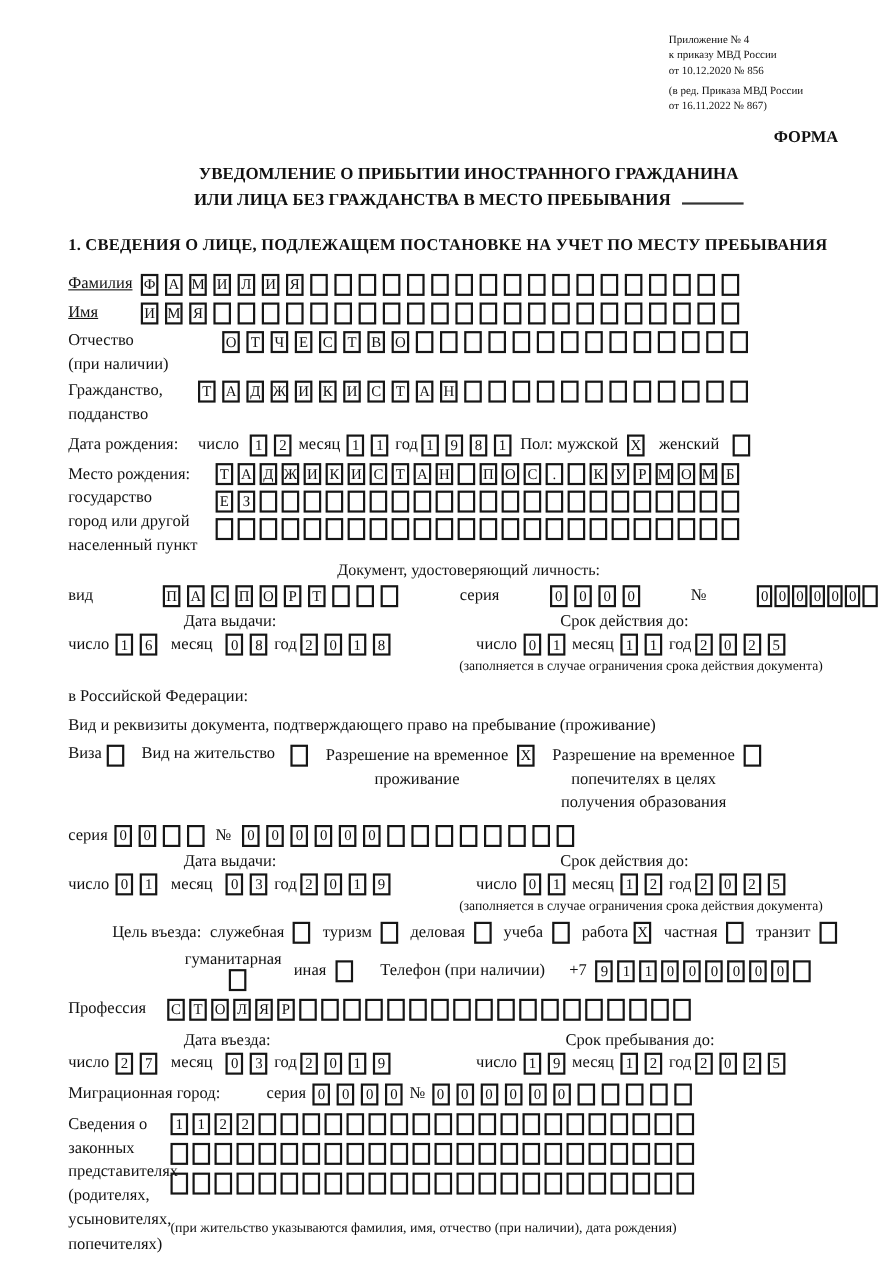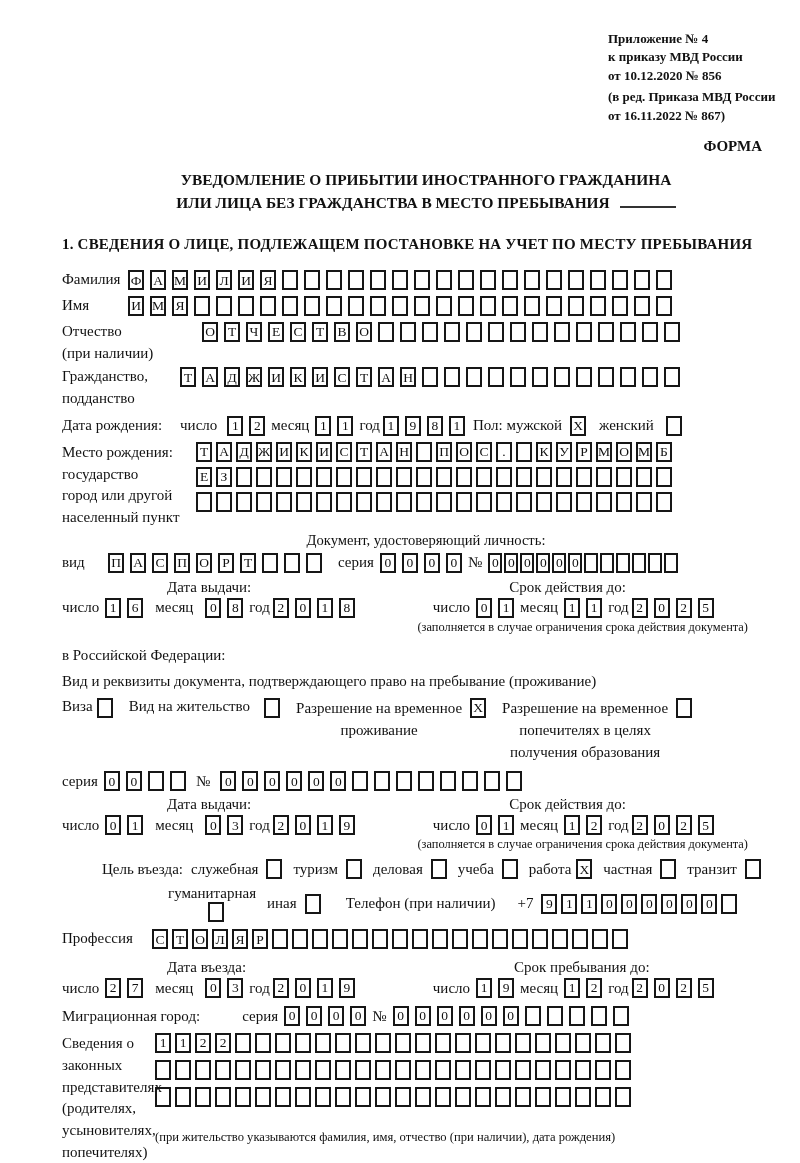--- a/index.html
+++ b/index.html
@@ -5,35 +5,35 @@
   * { box-sizing: border-box; }
   html,body { margin:0; padding:0; background:#ffffff; }
   body {
     width:800px; height:1163px;
     font-family:"Liberation Serif","DejaVu Serif",serif;
     color:#111; font-size:15px; overflow:hidden;
   }
   .page { width:800px; height:1163px; padding:30px 10px 0 62px; }
 
   
-  .hdr-block { margin-left:auto; width:182px; font-size:13px; line-height:1.42;font-weight:bold; }
+  .hdr-block { margin-left:auto; width:182px; font-size:10px; line-height:1.42; }
   .hdr-block .l { white-space:nowrap; }
   .hdr-gap { height:3px; }
   .forma { text-align:right; padding-right:28px; font-weight:bold; margin-top:13px; font-size:15px; }
 
   .title { text-align:center; font-weight:bold; font-size:15.4px; line-height:1.5; margin-top:13px; }
   .uline { display:inline-block; width:56px; height:0; border-bottom:2px solid #333; margin-left:10px; }
 
   .sec-heading { margin-top:22px; font-weight:bold; font-size:15px; letter-spacing:.2px; }
 
   
   .frow { display:flex; align-items:center; margin-top:4px; }
   .frow.top { align-items:flex-start; }
   .lblcol { flex-shrink:0; line-height:1.45; }
-  .w46{width:46px;} .w66{width:66px;} .w90{width:90px;} .w93{width:93px;}
+  .w46{width:46px;} .w66{width:66px;text-decoration:underline;} .w90{width:90px;} .w93{width:93px;}
   .w118{width:118px;} .w134{width:134px;} .w140{width:140px;}
   .cells { display:flex; gap:6px; flex-wrap:nowrap; }
   .cells--t { gap:4px; }
   .cells--x { gap:2px; }
   .cell {
     width:16px; height:20px; border:2px solid #161616; flex-shrink:0;
     display:inline-flex; align-items:center; justify-content:center;
     font-size:13.5px; line-height:1; font-family:"Liberation Serif",serif;
   }
   .cells--x .cell { width:14px; }
@@ -315,21 +315,21 @@
           <span class="cell"></span>
           <span class="cell"></span>
           <span class="cell"></span>
           <span class="cell"></span>
         </span>
     </span>
   </div>
 
   <div class="doc-heading">Документ, удостоверяющий личность:</div>
 
-  <div class="frow" style="margin-top:3px;">
+  <div class="frow" style="margin-top:3px;gap:40px;">
     <span class="lblcol w46">вид</span>
     <span class="cells">
         <span class="cell">П</span>
         <span class="cell">А</span>
         <span class="cell">С</span>
         <span class="cell">П</span>
         <span class="cell">О</span>
         <span class="cell">Р</span>
         <span class="cell">Т</span>
         <span class="cell"></span>

